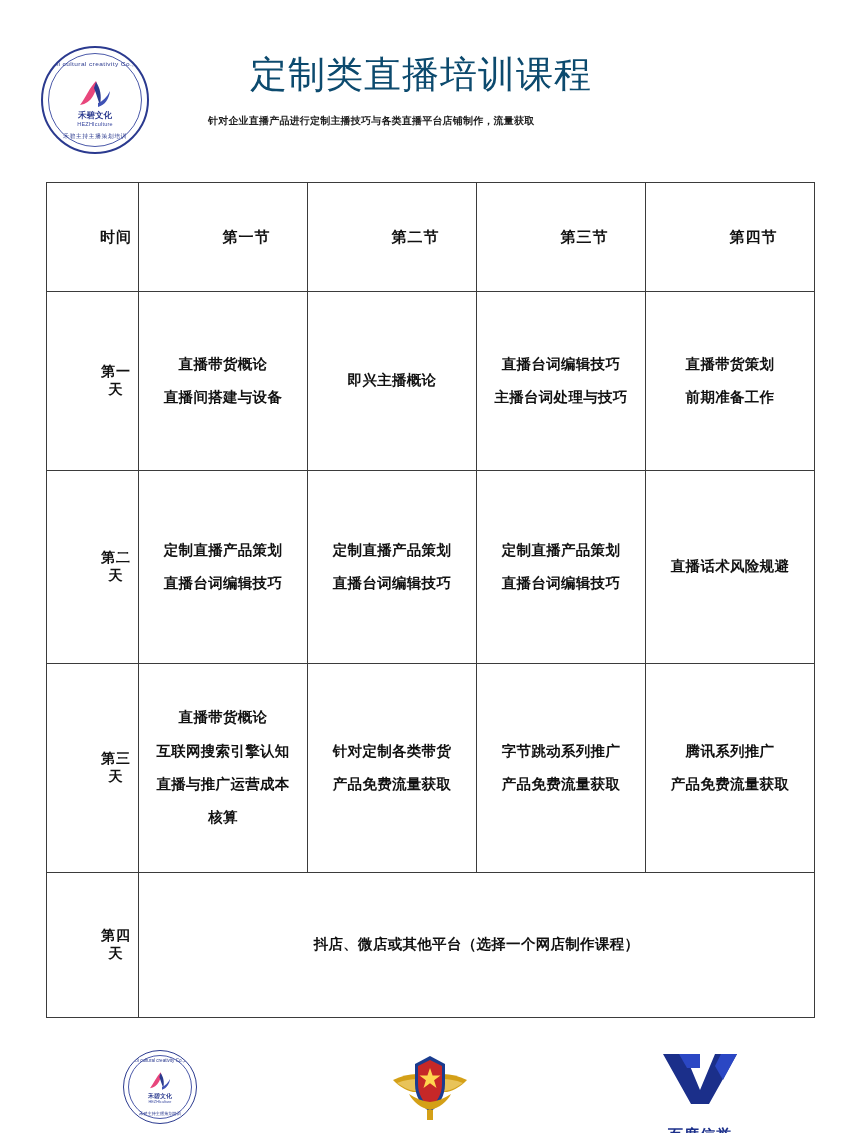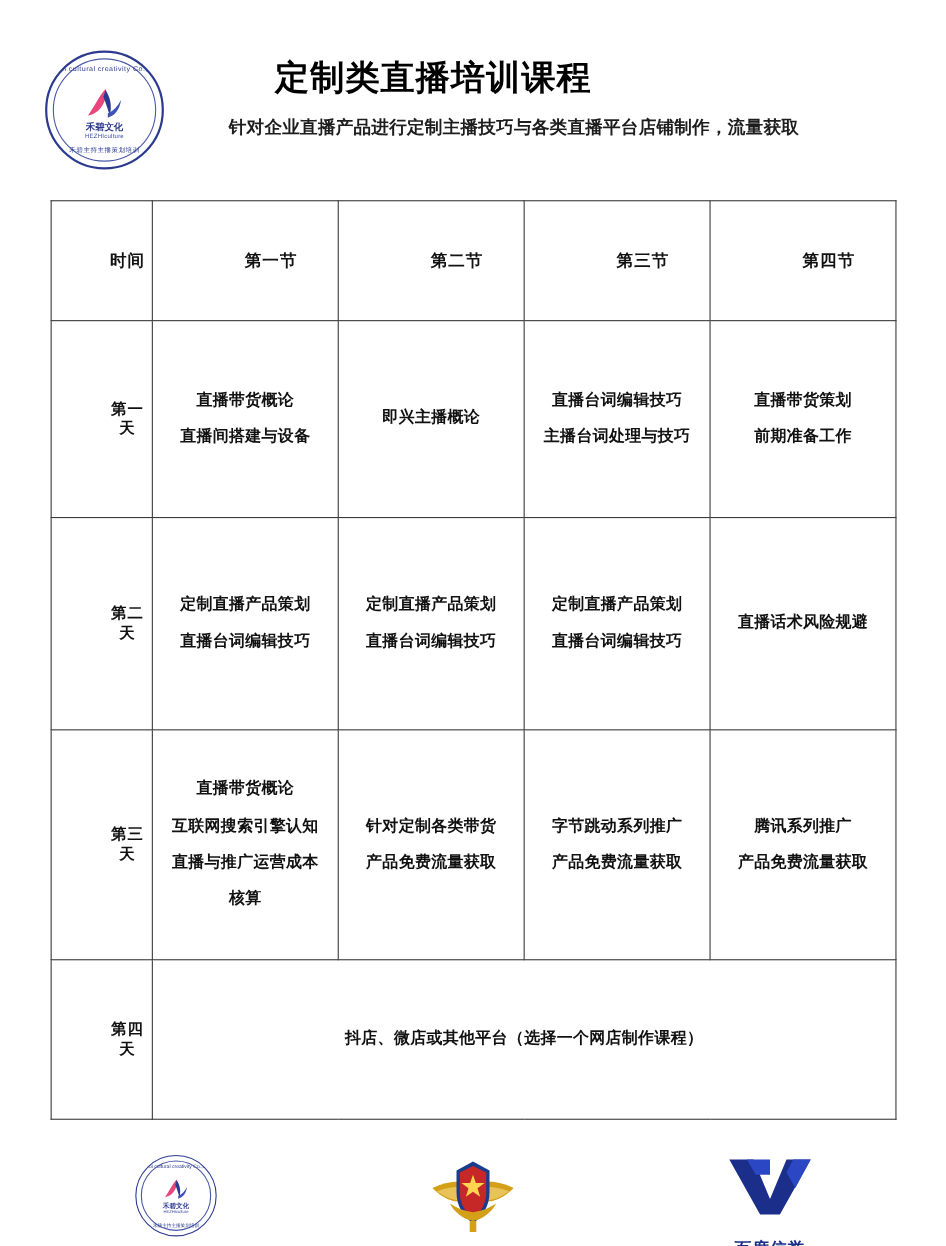--- a/index.html
+++ b/index.html
@@ -90,29 +90,29 @@
     font-size: 5.5px;
     color: #3a49a0;
     letter-spacing: .2px;
   }
 
   .title-block {
     flex: 1;
     padding-right: 40px;
   }
   .doc-title {
-    font-size: 31px;
-    font-weight: bold;
+    font-size: 37px;
+    font-weight: normal;
     letter-spacing: 1px;
-    color: #000000;
+    color: #0c4a6e;
     margin: 8px 0 0 0;
     padding-left: 60px;
   }
   .doc-sub {
-    font-size: 16px;
+    font-size: 10px;
     color: #1d1d1d;
     margin-top: 14px;
     padding-left: 18px;
     font-weight: bold;
     letter-spacing: .2px;
   }
 
   
   .table-wrap {
     margin: 30px 46px 0 46px;

